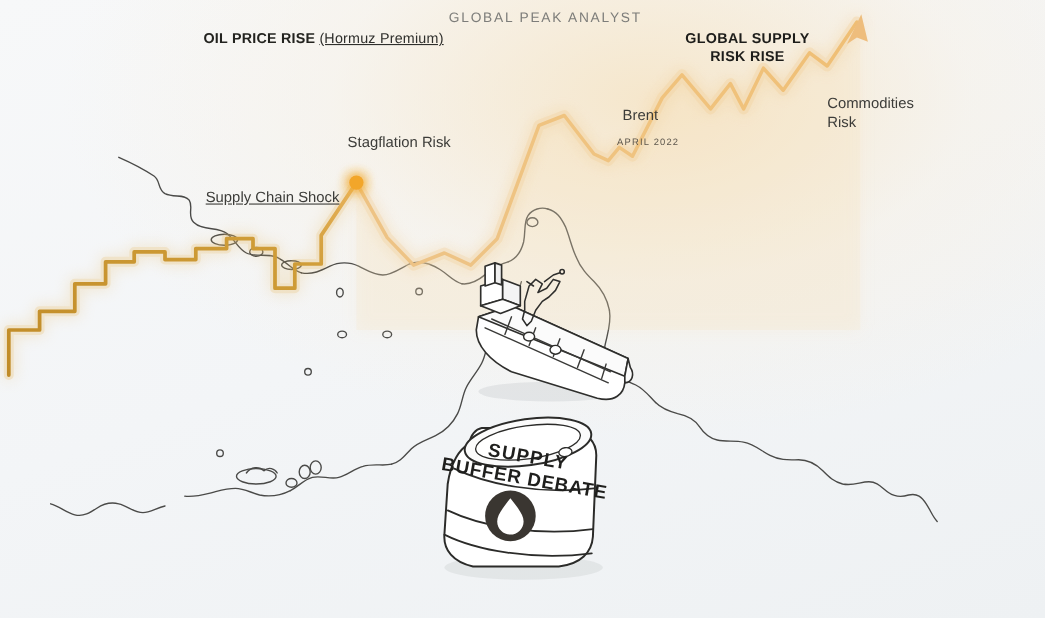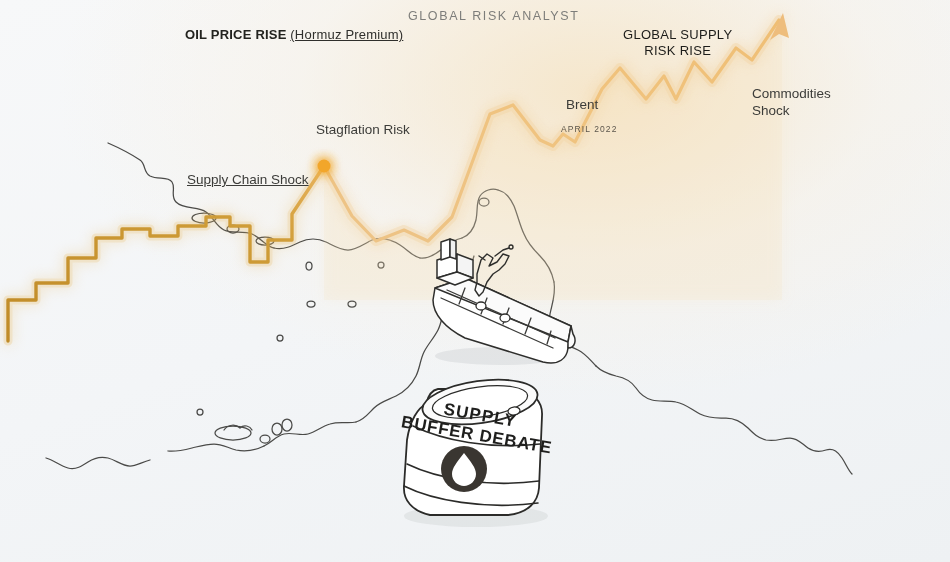--- a/index.html
+++ b/index.html
@@ -19,21 +19,21 @@
   .layer { position:absolute; inset:0; }
   svg { display:block; }
 
   
   .lbl { position:absolute; color:#3a3a38; white-space:nowrap; }
   .lbl.head {
     color:#7d7d7a; font-size:12.5px; letter-spacing:1.6px; font-weight:400;
   }
   .lbl.bold-title { font-size:13px; font-weight:700; color:#23231f; letter-spacing:.2px; }
   .lbl.bold-title .reg { font-weight:400; color:#2f2f2c;text-decoration:underline; }
-  .lbl.stacked { font-size:13px; font-weight:400; color:#1d1d1a; line-height:1.25; text-align:center; letter-spacing:.3px; }
+  .lbl.stacked { font-size:13px; font-weight:700; color:#1d1d1a; line-height:1.25; text-align:center; letter-spacing:.3px; }
   .lbl.note { font-size:13.5px; color:#3c3c39; font-weight:400; }
   .lbl.note-ctr { font-size:13.5px; color:#3c3c39; line-height:1.25; }
   .lbl.micro { font-size:8.5px; color:#5c564c; letter-spacing:1.1px; font-weight:400; }
 
   #pos-headline { left:408px; top:9px; }
   #pos-oilprice { left:185px; top:27px; }
   #pos-peak     { left:623px; top:27px; }
   #pos-brent    { left:566px; top:97px; }
   #pos-april    { left:561px; top:124px; }
   #pos-commod   { left:752px; top:86px; }
@@ -240,39 +240,39 @@
           <circle cx="60" cy="105" r="23" fill="#3a3631"></circle>
           <path d="M60,89 C67,98 72,104 72,110 C72,117 66,122 60,122
                    C54,122 48,117 48,110 C48,104 53,98 60,89 Z" fill="#ffffff"></path>
         </g>
       </g>
     </svg>
   </div>
 
   <div class="layer">
 
-    <div class="lbl head" id="pos-headline">GLOBAL RISK ANALYST</div>
+    <div class="lbl head" id="pos-headline">GLOBAL PEAK ANALYST</div>
 
     <div class="lbl bold-title" id="pos-oilprice">
       <span>OIL PRICE RISE</span>
       <span class="reg">(Hormuz Premium)</span>
     </div>
 
     <div class="lbl stacked" id="pos-peak">
       <div>GLOBAL SUPPLY</div>
       <div>RISK RISE</div>
     </div>
 
     <div class="lbl note" id="pos-brent">Brent</div>
 
     <div class="lbl micro" id="pos-april">APRIL 2022</div>
 
     <div class="lbl note-ctr" id="pos-commod">
       <div>Commodities</div>
-      <div>Shock</div>
+      <div>Risk</div>
     </div>
 
     <div class="lbl note" id="pos-stagf">Stagflation Risk</div>
 
     <div class="lbl note" id="pos-supply">Supply Chain Shock</div>
   </div>
 
 </div>
 
 </body></html>

